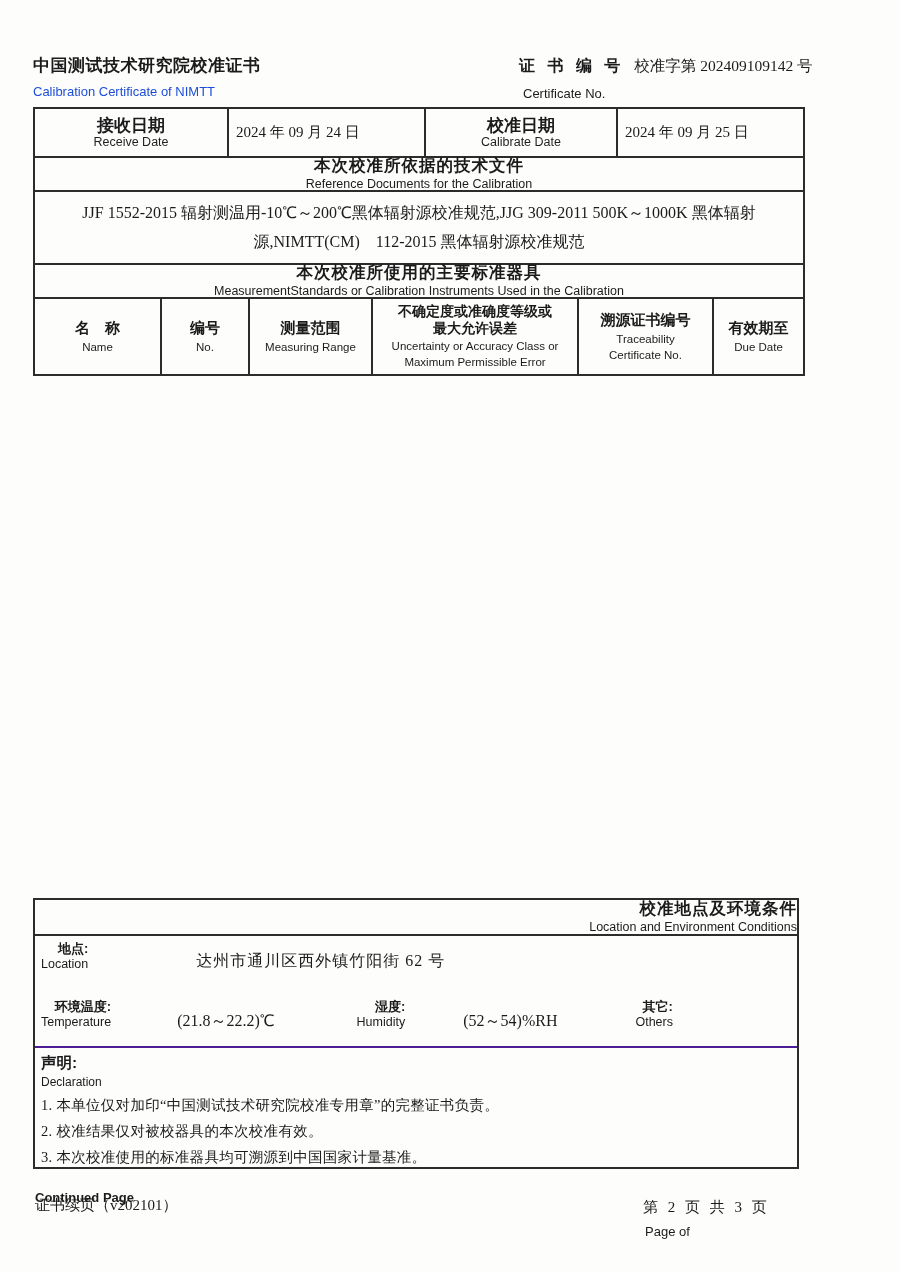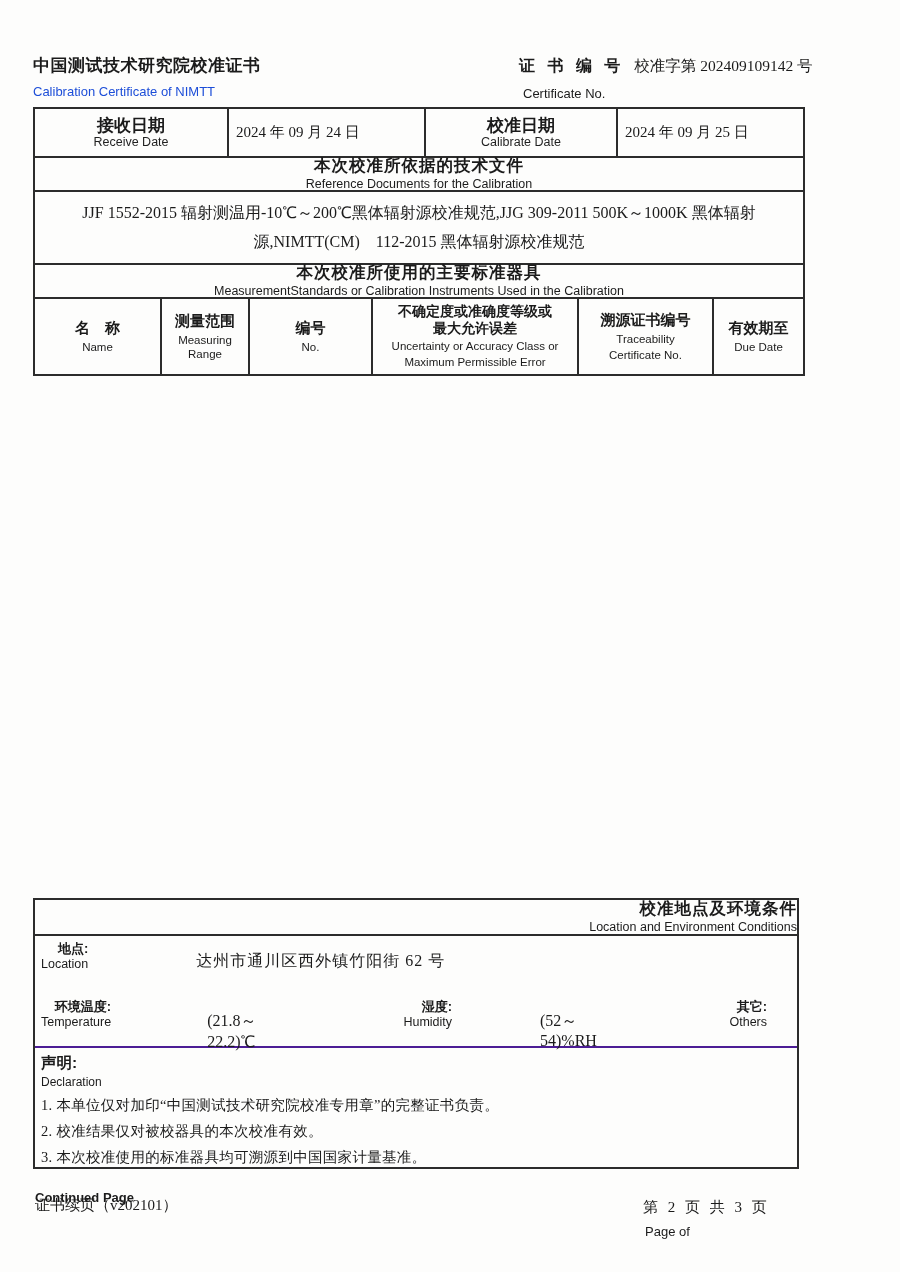--- a/index.html
+++ b/index.html
@@ -71,21 +71,21 @@
     position:absolute;left:33px;top:898px;width:766px;
     border:2px solid #2c2c2c;box-sizing:border-box;
   }
   .loc-head{height:36px;align-items:flex-end;}
   .info-area{height:110px;box-sizing:border-box;padding:5px 0 0 6px;}
   .pair{display:inline-flex;flex-direction:column;line-height:1.2;vertical-align:top;}
   .pair .cn{font-size:13px;text-align:right;}
   .pair .enl{font-size:12.5px;}
   .loc-line{display:flex;align-items:flex-start;height:52px;}
   .loc-value{font-size:16px;margin:10px 0 0 108px;letter-spacing:1px;}
-  .env-line{display:flex;align-items:flex-start;margin-top:6px;gap:30px;}
+  .env-line{display:flex;align-items:flex-start;margin-top:6px;}
   .env-value{font-size:16px;margin-top:12px;}
   .t-val{margin-left:66px;}
   .h-lbl{margin-left:82px;}
   .h-val{margin-left:58px;}
   .o-lbl{margin-left:78px;}
 
   .decl-area{border-top:2px solid #4c1d95;box-sizing:border-box;padding:5px 8px 8px 6px;height:121px;}
   .decl-cn{font-size:15.5px;}
   .decl-en{font-size:12px;margin-top:1px;}
   .decl-item{font-size:14.5px;margin-top:7px;letter-spacing:.3px;}
@@ -136,26 +136,26 @@
       <span class="cn hei">本次校准所使用的主要标准器具</span>
       <span class="enl en">MeasurementStandards or Calibration Instruments Used in the Calibration</span>
     </div>
 
     <div class="row colhead-row">
       <div class="colhead">
         <span class="cn hei">名　称</span>
         <span class="enl en">Name</span>
       </div>
       <div class="colhead">
+        <span class="cn hei">编号</span>
+        <span class="enl en">No.</span>
+      </div>
+      <div class="colhead">
         <span class="cn hei">测量范围</span>
         <span class="enl en">Measuring Range</span>
-      </div>
-      <div class="colhead">
-        <span class="cn hei">编号</span>
-        <span class="enl en">No.</span>
       </div>
       <div class="colhead">
         <span class="cn small hei">不确定度或准确度等级或</span>
         <span class="cn small hei">最大允许误差</span>
         <span class="enl en">Uncertainty or Accuracy Class or</span>
         <span class="enl en">Maximum Permissible Error</span>
       </div>
       <div class="colhead">
         <span class="cn hei">溯源证书编号</span>
         <span class="enl en">Traceability</span>

